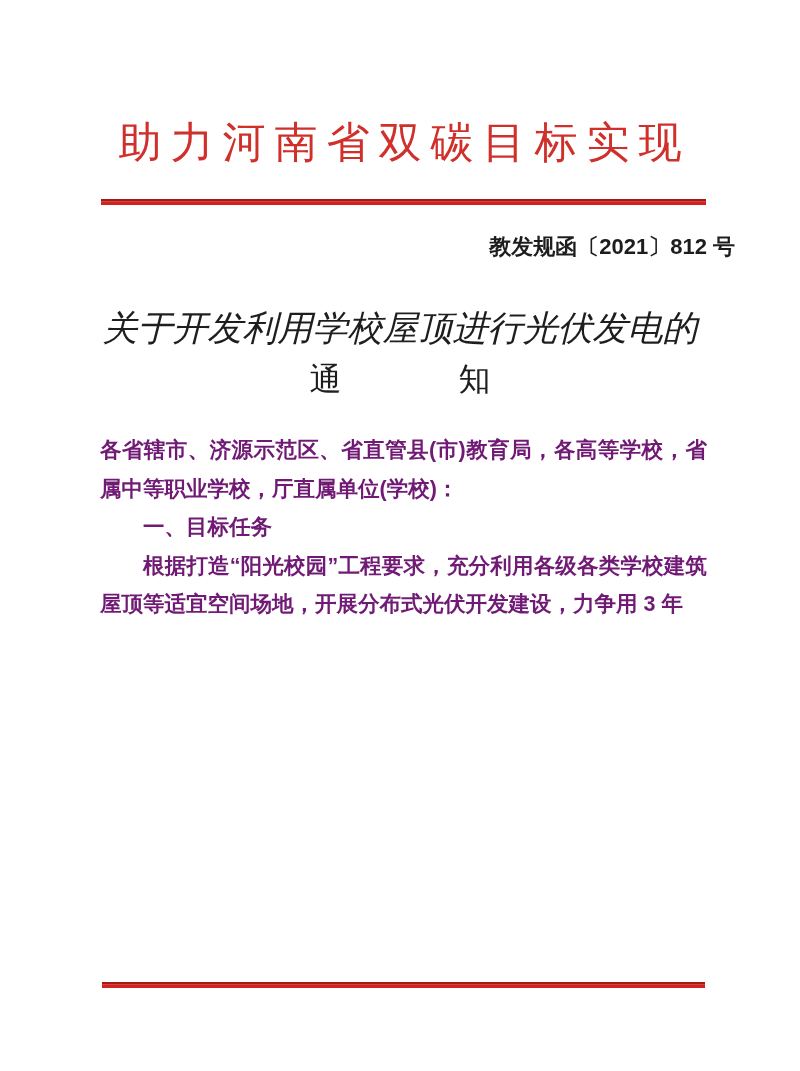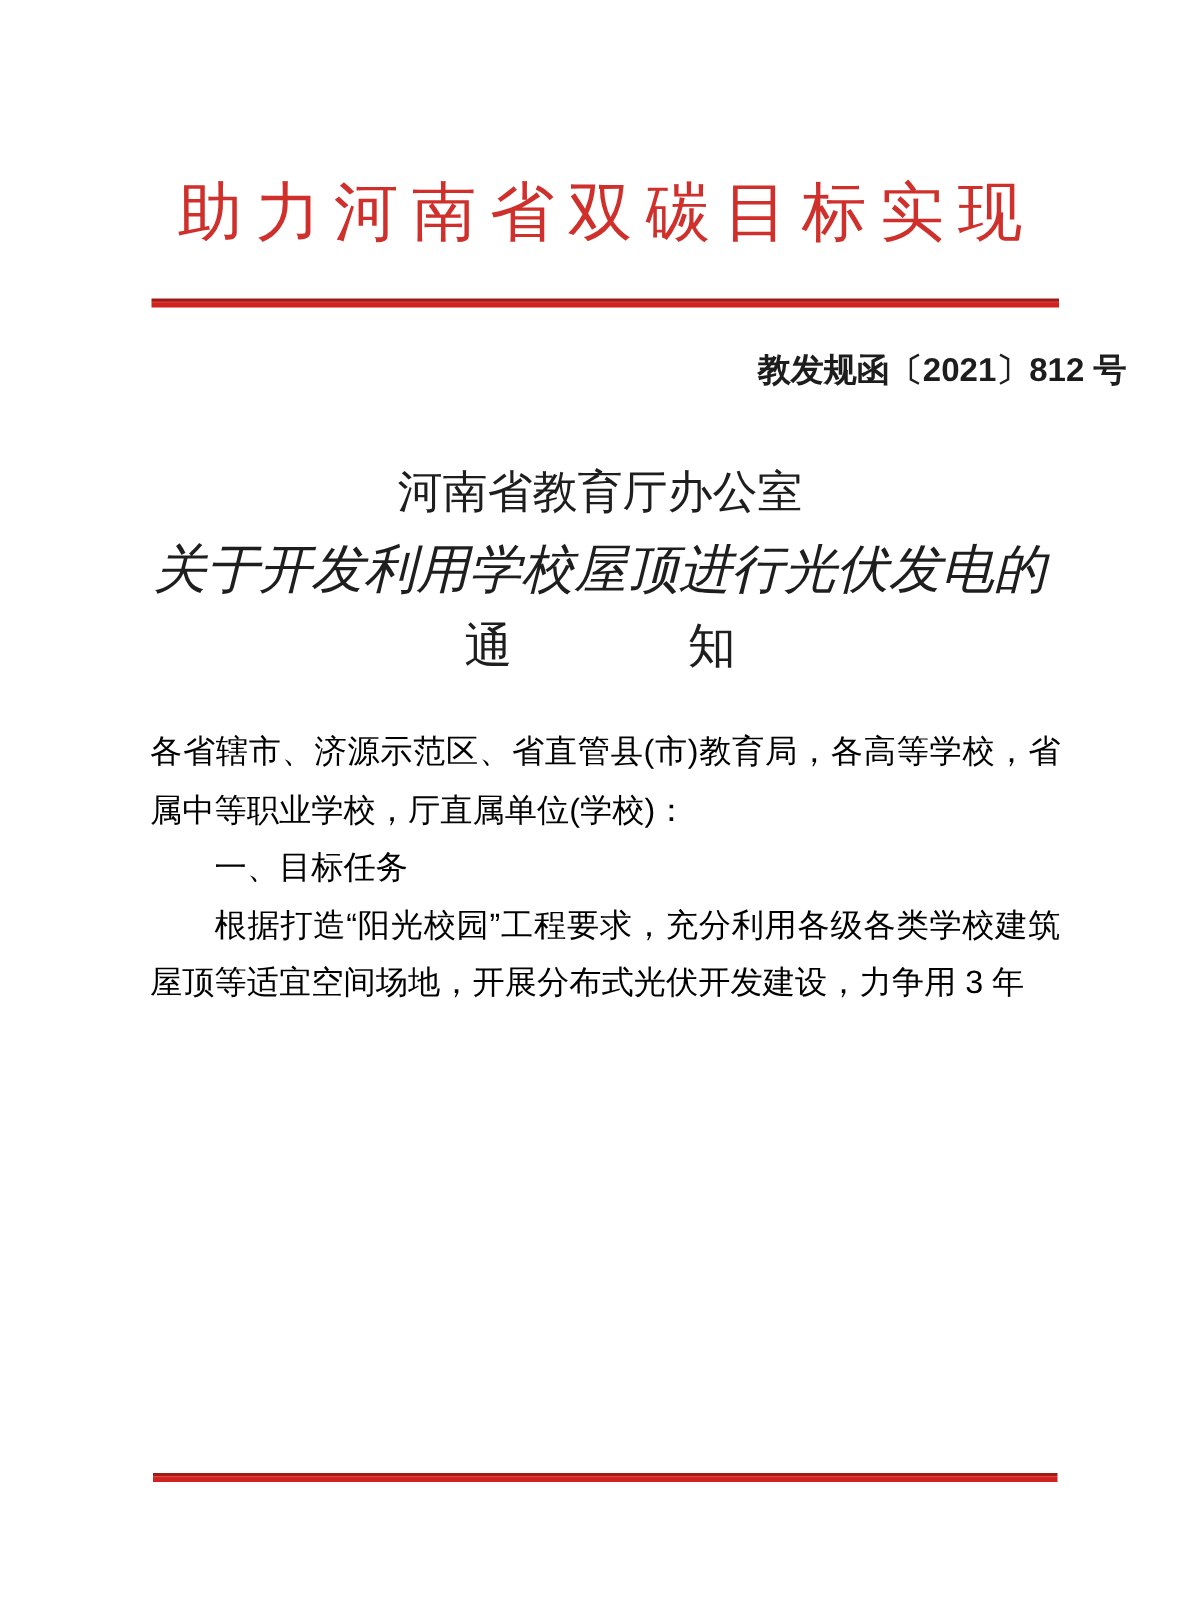--- a/index.html
+++ b/index.html
@@ -37,21 +37,21 @@
     position: absolute;
     left: 102px;
     right: 95px;
     top: 982px;
     height: 6px;
     background: linear-gradient(180deg, #9e1b17 0%, #9e1b17 30%, #e04a44 38%, #d0221e 52%, #d0221e 100%);
   }
   
   .doc-number {
     margin-top: 29px;
-    padding-right: 49px;
+    padding-right: 65px;
     line-height: 26px;
     text-align: right;
     font-size: 22px;
     font-weight: 700;
     color: #1d1d1d;
     white-space: nowrap;
   }
   
   .title-block {
     margin-top: 43px;
@@ -75,22 +75,22 @@
     justify-content: center;
     gap: 117px;
     font-size: 32px;
     line-height: 51px;
   }
   
   .body-text {
     margin: 26px 93px 0 100px;
     font-size: 21.5px;
     line-height: 38.5px;
-    font-weight: 400;
-    color: #000000;
+    font-weight: 700;
+    color: #701a75;
     text-align: justify;
     text-justify: inter-ideograph;
   }
   .body-text p {
     margin: 0;
     padding: 0;
   }
   .indent {
     text-indent: 2em;
   }
@@ -100,21 +100,20 @@
 
 <div class="page">
 
   <div class="letterhead">助力河南省双碳目标实现</div>
 
   <div class="red-rule"></div>
 
   <div class="doc-number">教发规函〔2021〕812 号</div>
 
   <div class="title-block">
-    <div class="title-line1">河南省教育厅办公室</div>
     <div class="title-line2">关于开发利用学校屋顶进行光伏发电的</div>
     <div class="title-line3">
       <span>通</span>
       <span>知</span>
     </div>
   </div>
 
   <div class="body-text">
     <p>各省辖市、济源示范区、省直管县(市)教育局，各高等学校，省属中等职业学校，厅直属单位(学校)：</p>
     <p class="indent">一、目标任务</p>

